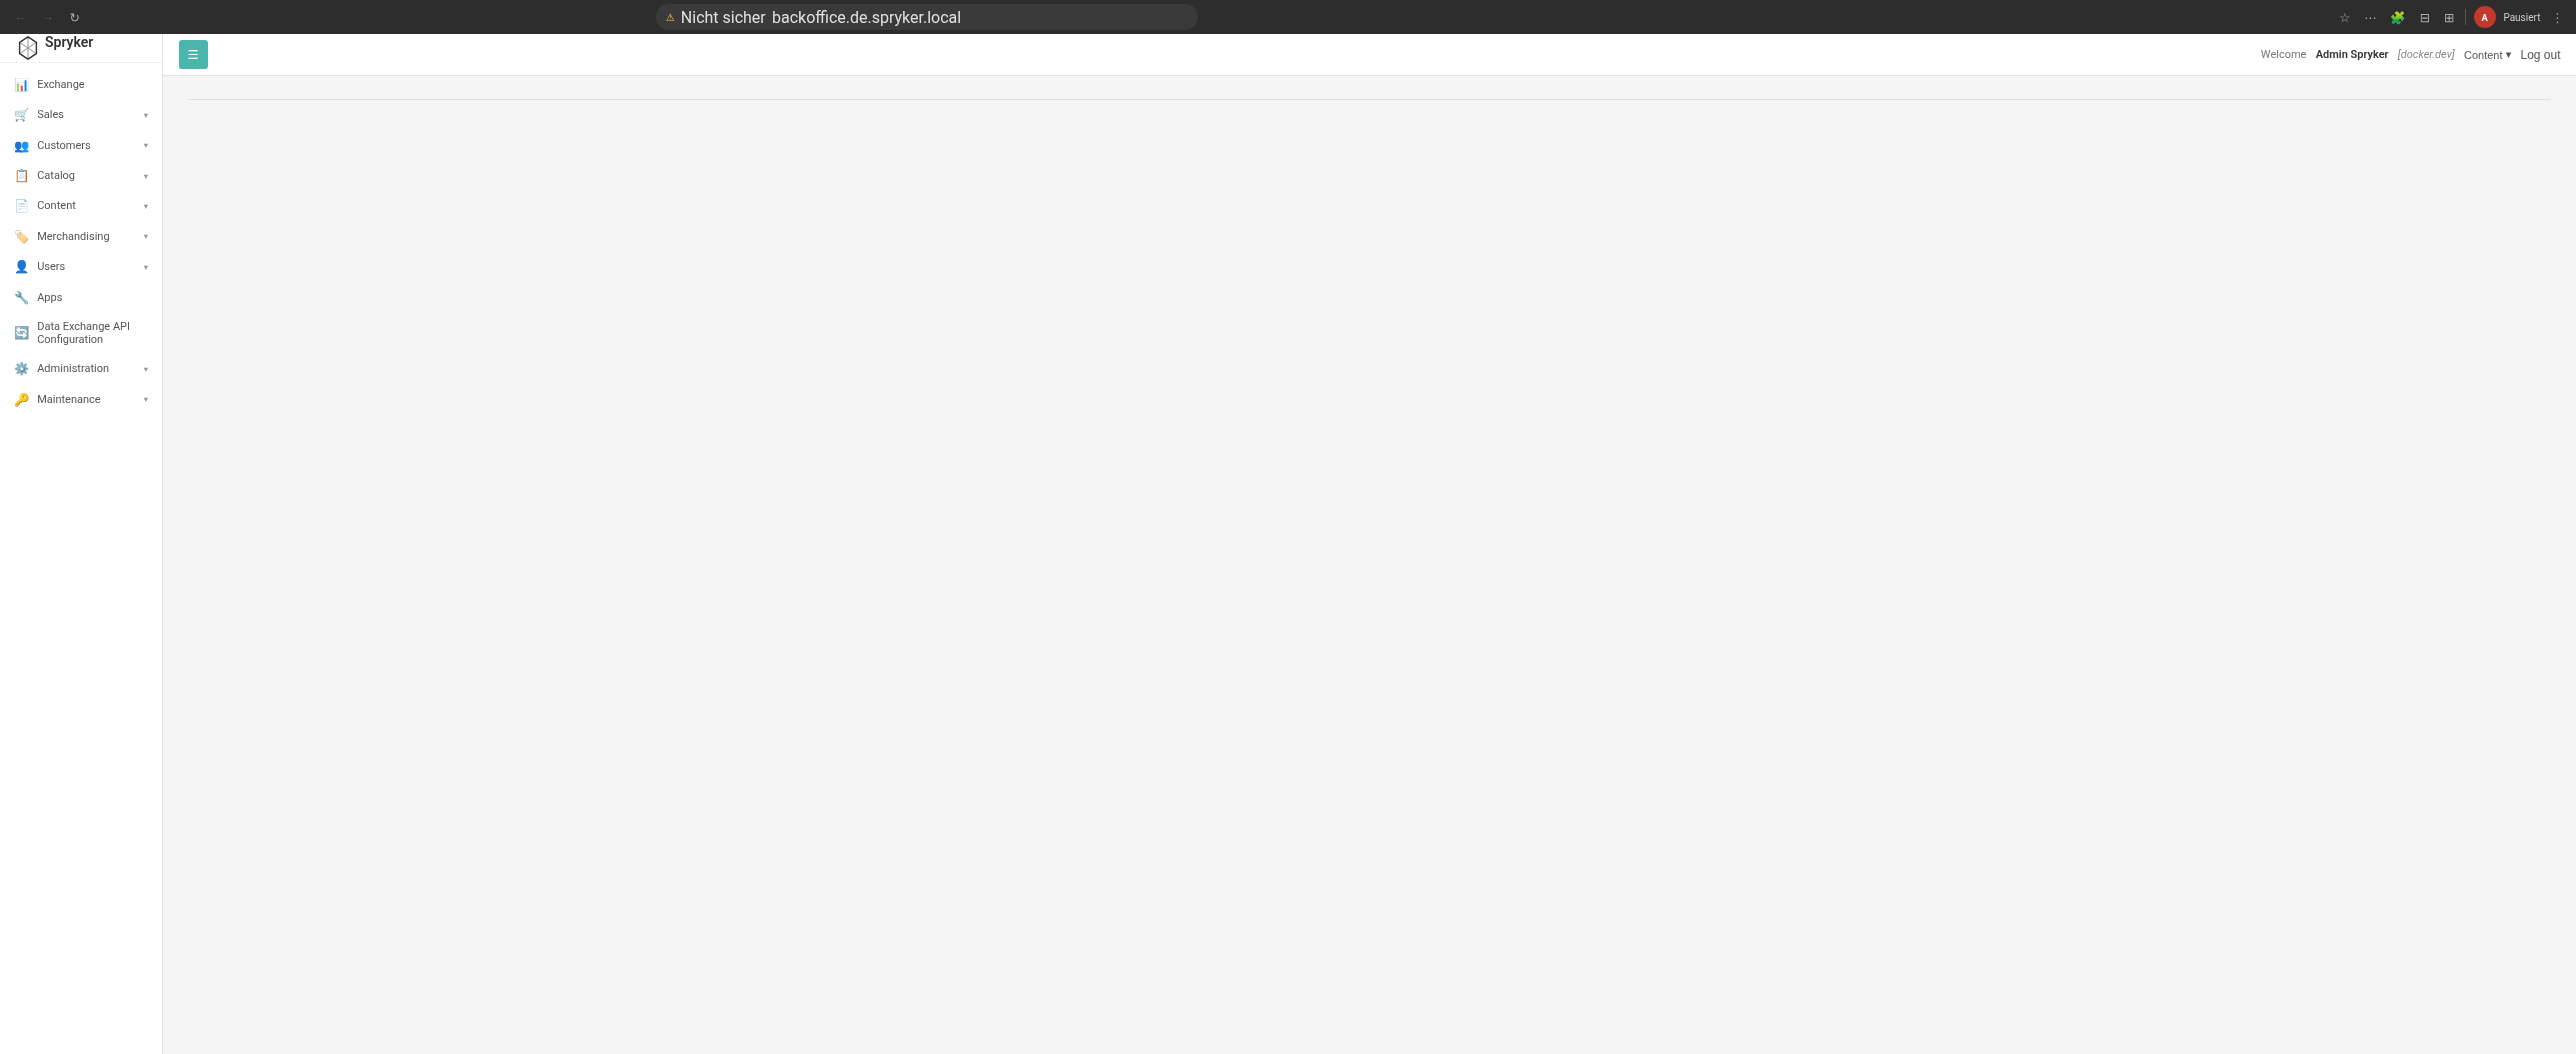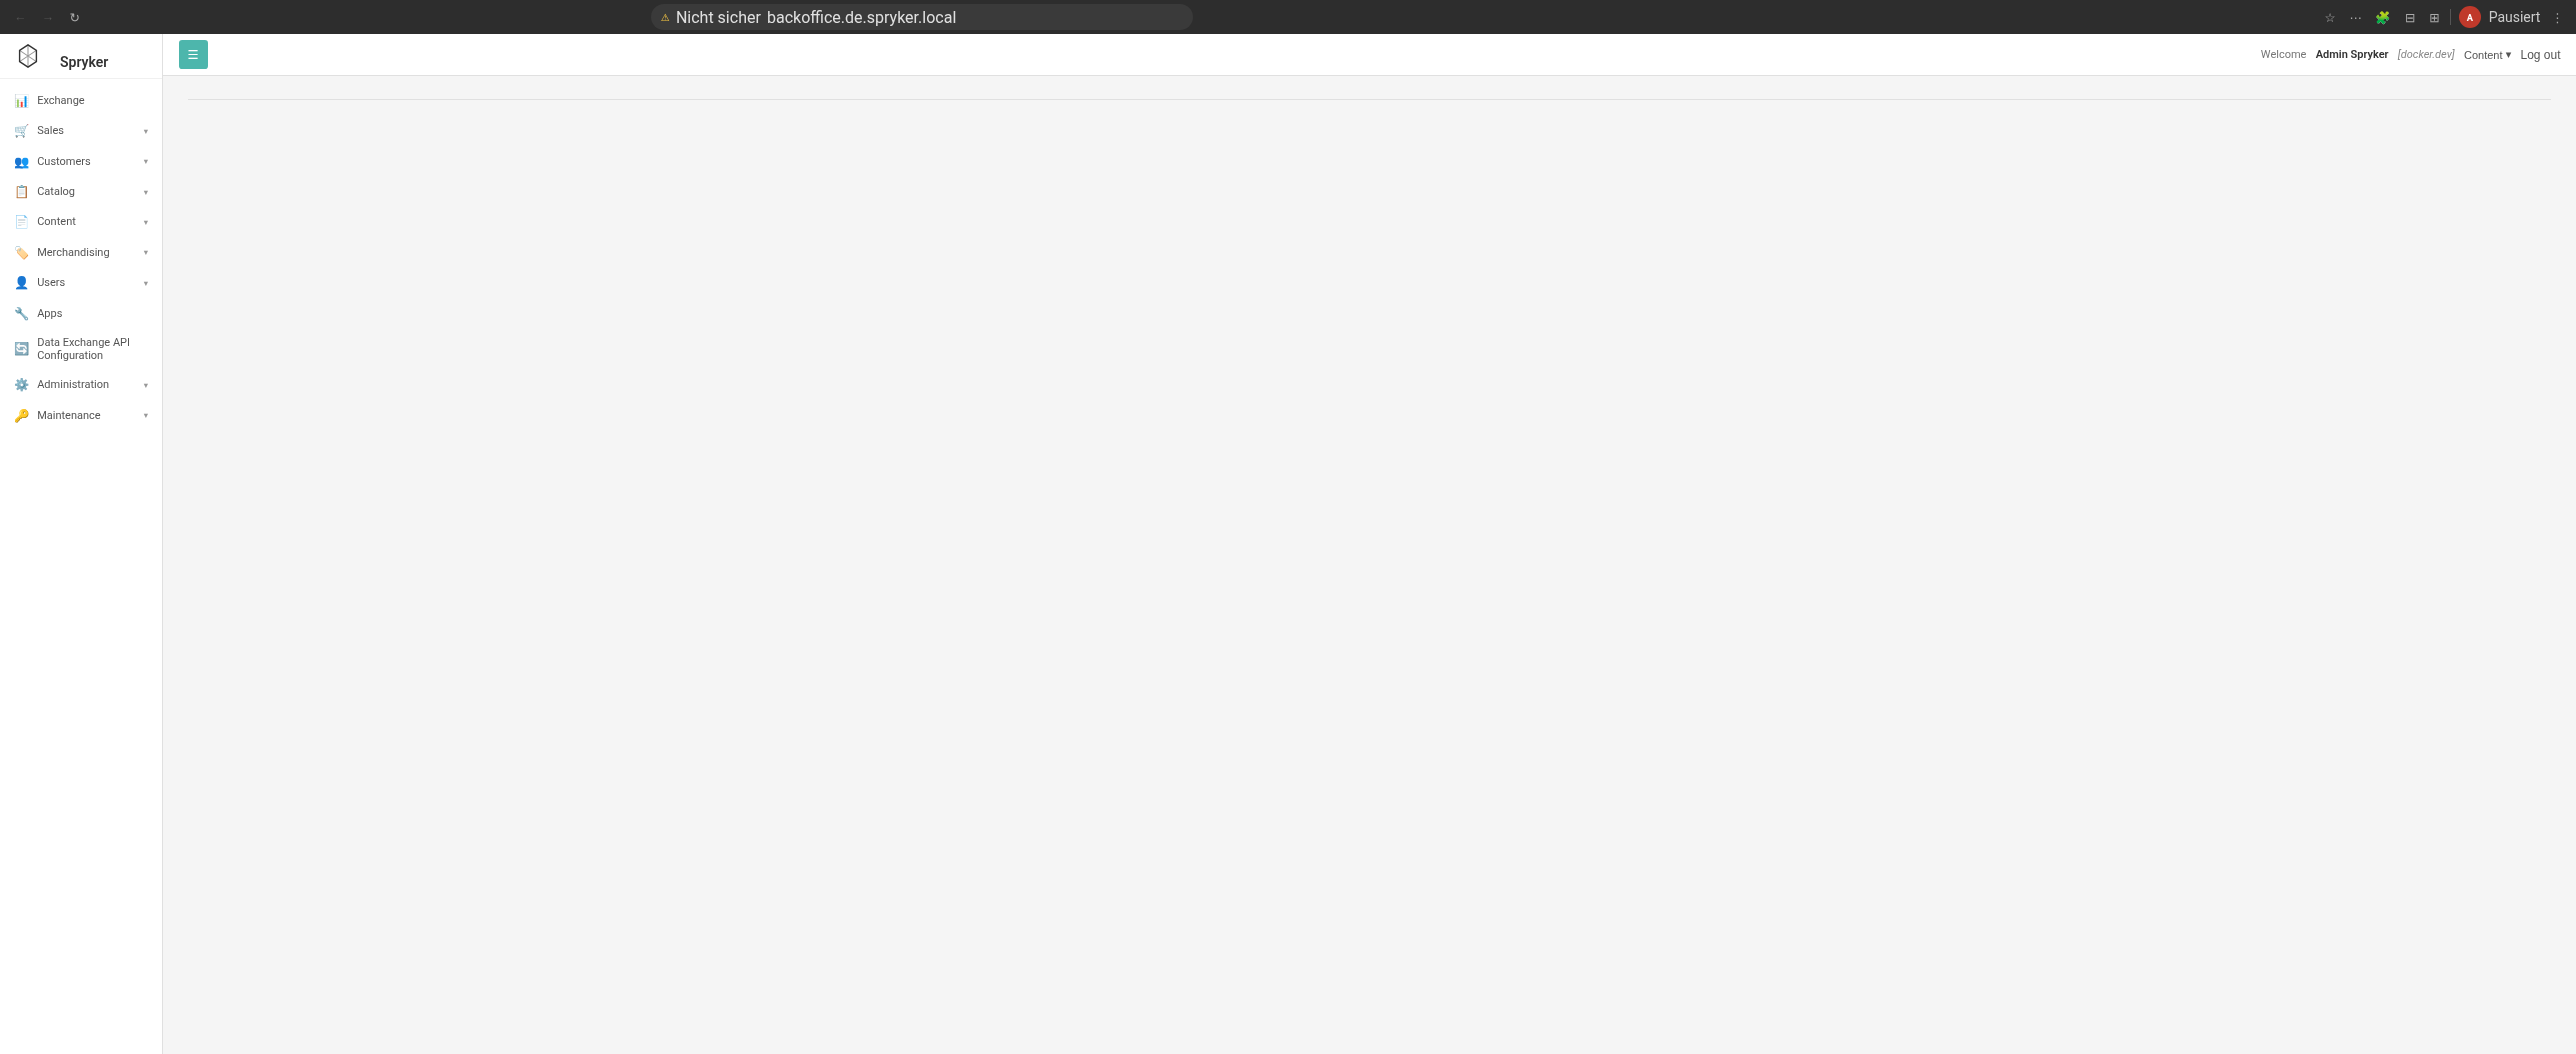--- a/index.html
+++ b/index.html
@@ -58,44 +58,44 @@
       background: #c0392b;
       color: white;
       font-size: 9.3px;
       font-weight: bold;
       border: none;
       cursor: pointer;
       display: flex;
       align-items: center;
       justify-content: center;
     }
-    .paused-text { color: #ccc; font-size: 14px; }
+    .paused-text { color: #ccc; font-size: 10px; }
 
     
     .app-layout {
       display: flex;
       flex: 1;
       overflow: hidden;
     }
 
     
     .sidebar {
       width: 163px;
       background: #fff;
       border-right: 0.8px solid #e0e0e0;
       display: flex;
       flex-direction: column;
       overflow-y: auto;
       flex-shrink: 0;
     }
     .sidebar-logo {
-      padding: 8px 14px;
-      display: flex;
-      align-items: flex-end;
-      gap: 18px;
+      padding: 0 14px;
+      display: flex;
+      align-items: flex-start;
+      gap: 3px;
       border-bottom: 0.8px solid #f0f0f0;
     }
     .logo-icon {
       width: 28px;
       height: 28px;
       flex-shrink: 0;
     }
     .logo-text {
       font-size: 14px;
       font-weight: 600;

